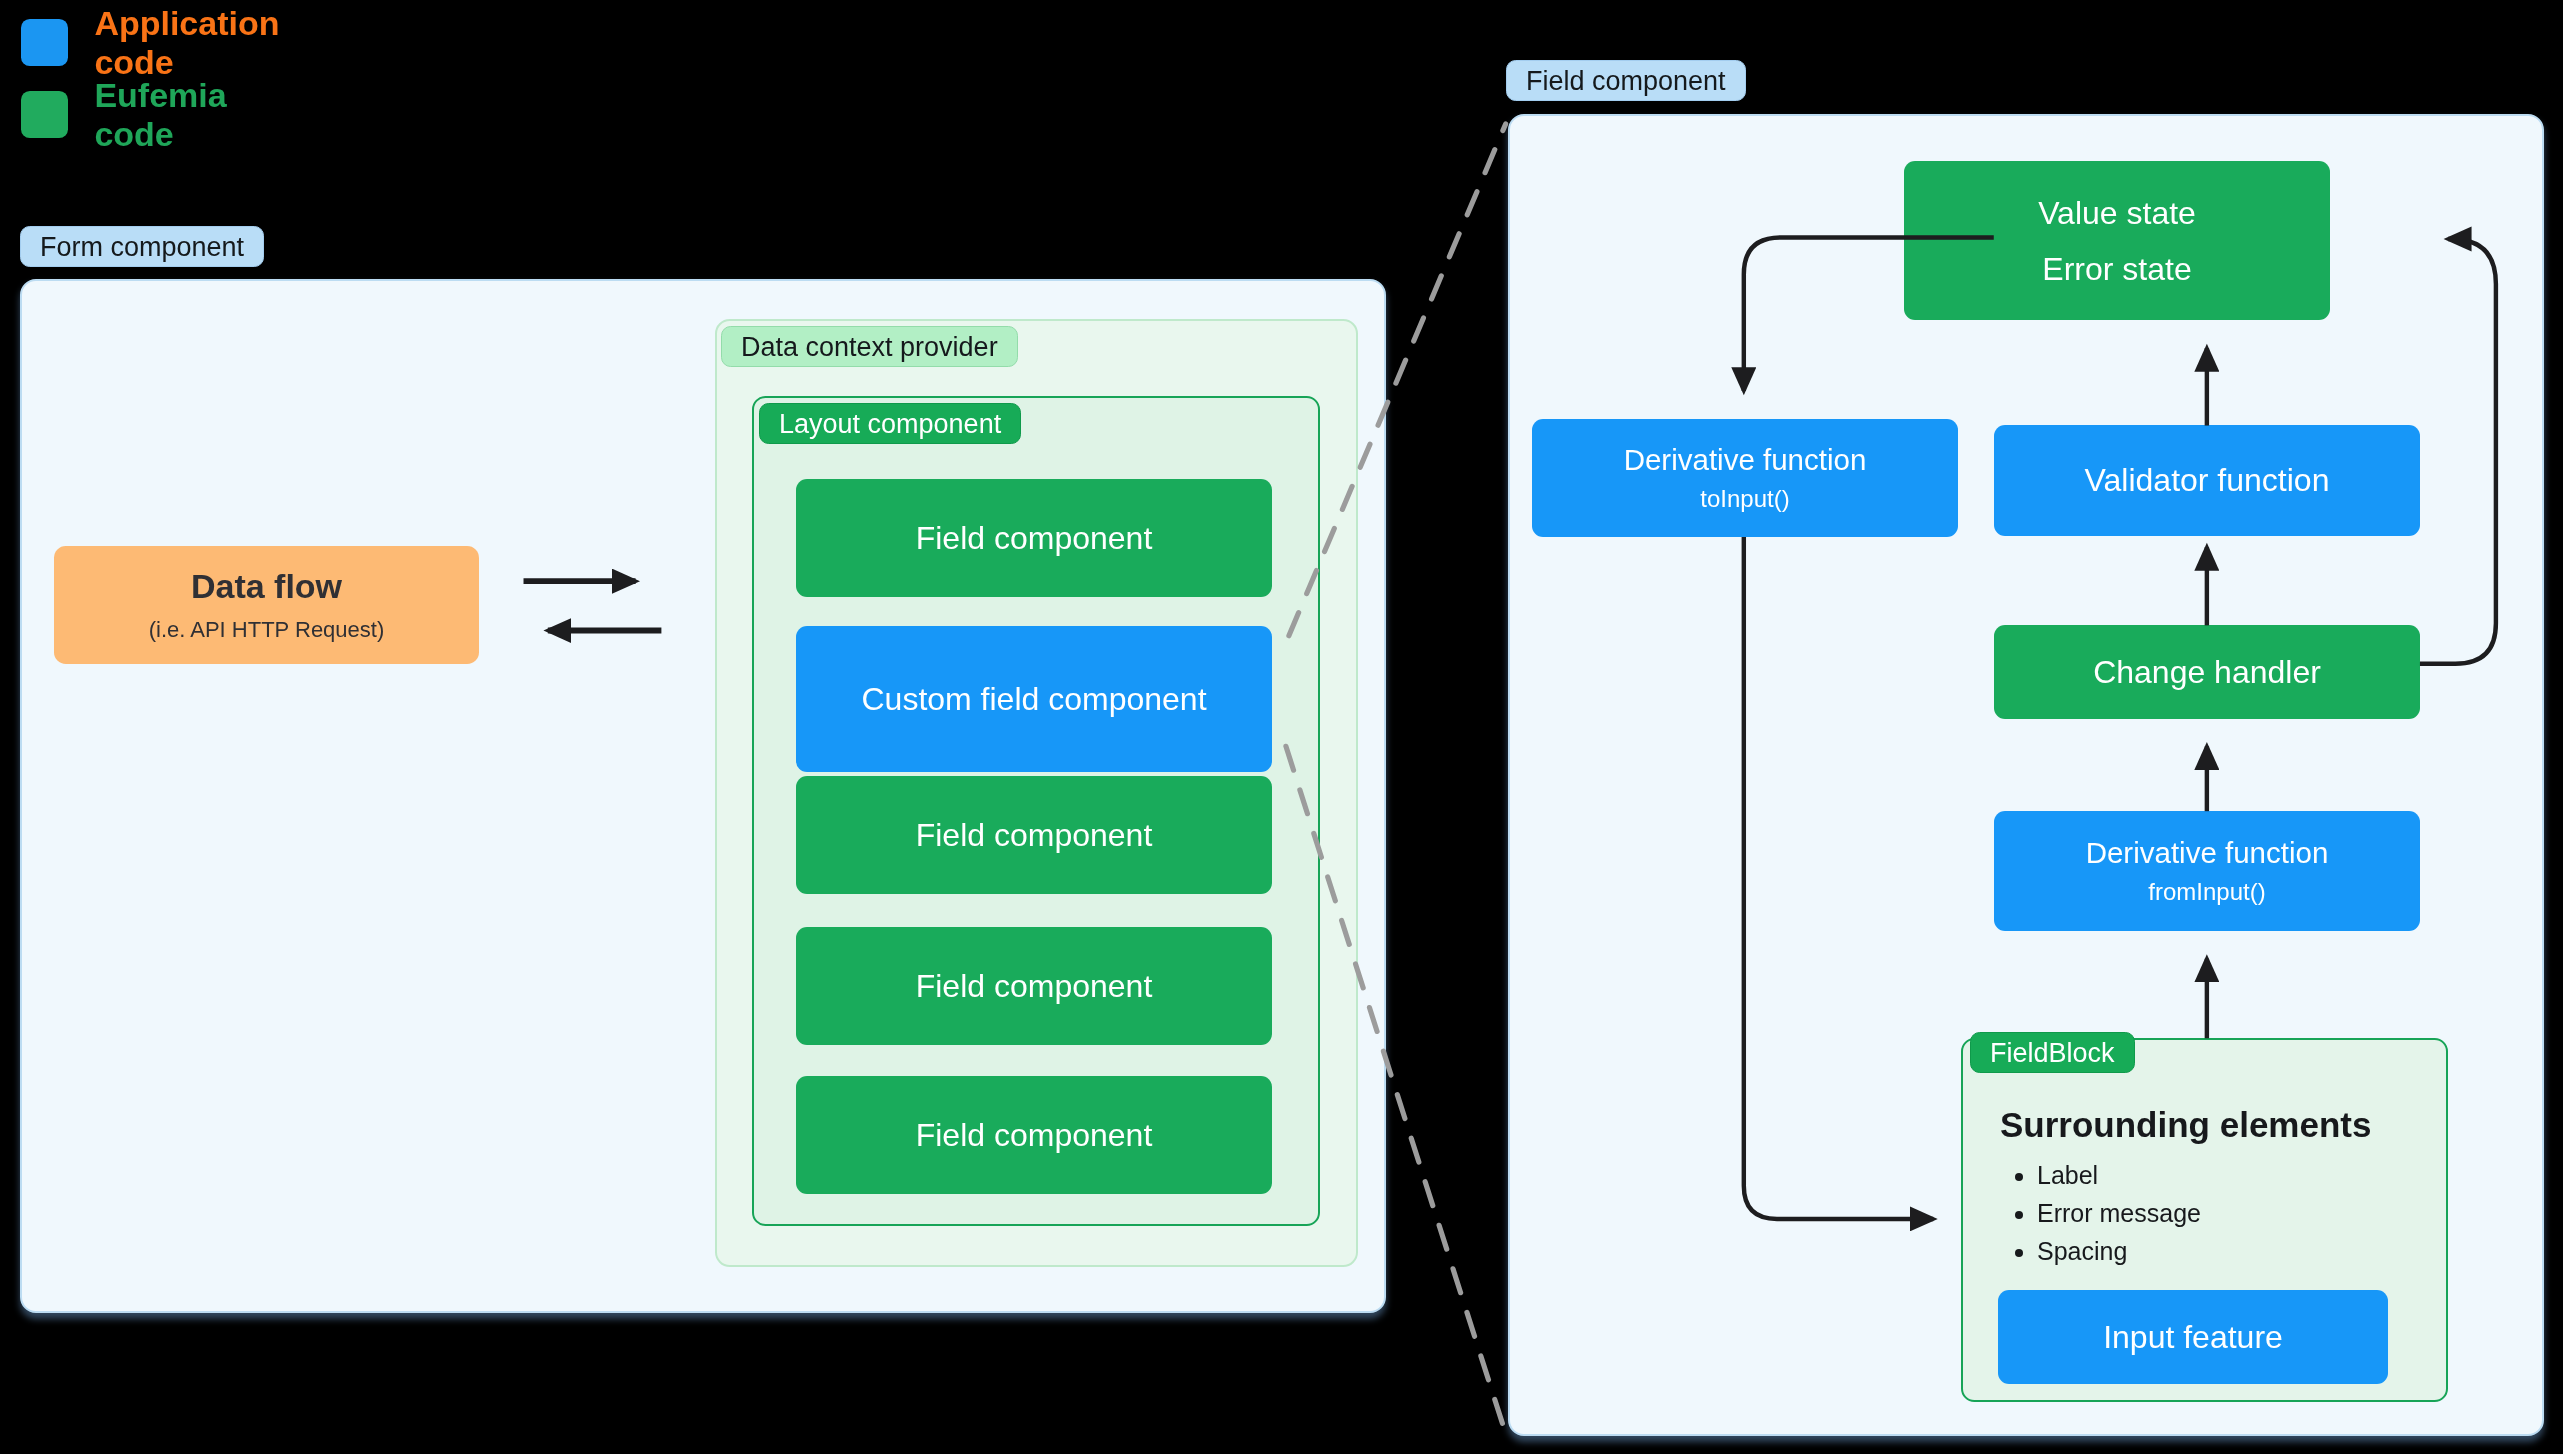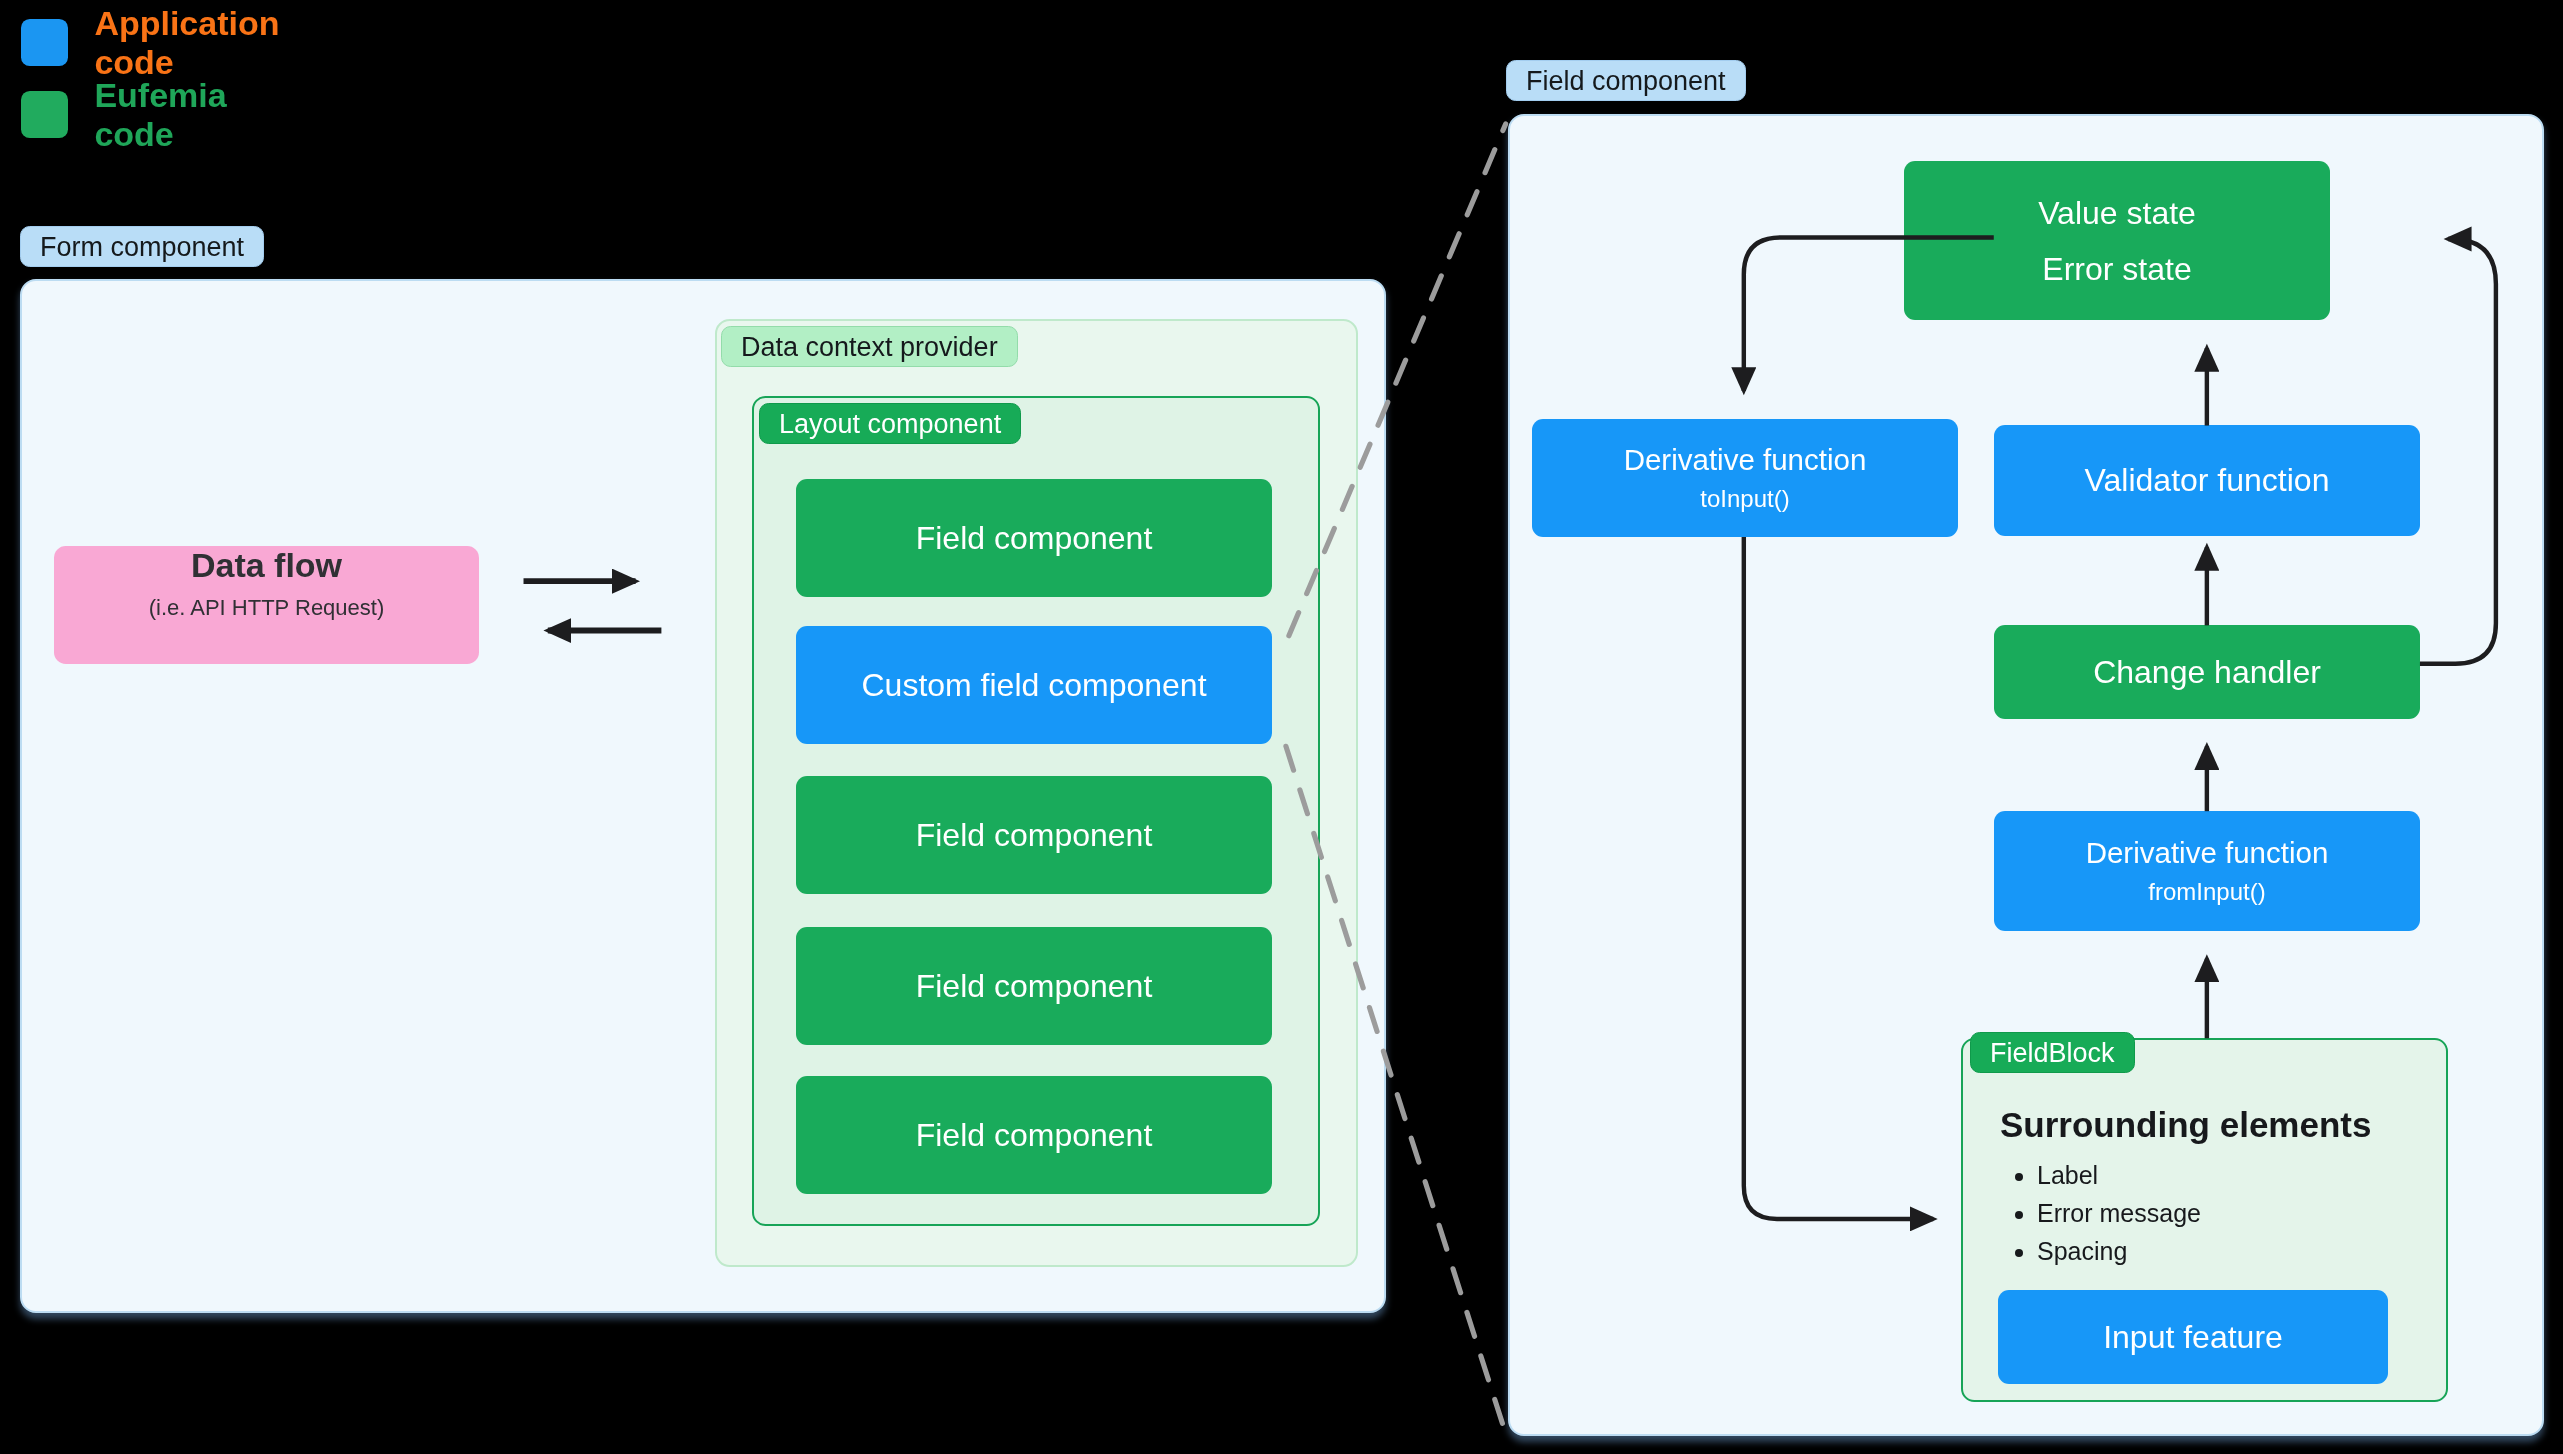--- a/index.html
+++ b/index.html
@@ -22,22 +22,22 @@
   .badge-green-light{background:#b2efc5;border:1.5px solid #93dcaa;}
   .badge-green{background:#17ab57;border:1.5px solid #0f9a4b;color:#ffffff;}
 
   
   .panel{background:#f0f8fd;border:2.2px solid #bcdcf2;border-radius:16px;
          box-shadow:0 5.9px 7.4px rgba(110,160,210,0.45);}
   .green-outer{background:#e9f7ee;border:2.2px solid #bfe9cb;border-radius:14.7px;}
   .green-inner{background:#dff3e6;border:2.9px solid #17a457;border-radius:13.3px;}
   .fieldblock{background:#e4f4ea;border:2.9px solid #17a457;border-radius:13.3px;}
 
-  .graybox{background:#f9a8d4;border-radius:11.8px;display:flex;flex-direction:column;
-           align-items:center;}
+  .graybox{background:#fdba74;border-radius:11.8px;display:flex;flex-direction:column;
+           align-items:center;justify-content:center;}
   .graybox .t1{font-size:34px;font-weight:600;color:#303034;}
   .graybox .t2{font-size:22px;font-weight:400;color:#303034;margin-top:10.3px;}
 
   
   .node{border-radius:11px;display:flex;flex-direction:column;align-items:center;
         justify-content:center;color:#fff;text-align:center;}
   .node .l1{font-size:32px;font-weight:500;}
   .node .l1b{font-size:32px;font-weight:500;line-height:56px;}
   .node .l2{font-size:24px;font-weight:400;margin-top:7.4px;}
   .n-green{background:#19ab5b;}
@@ -69,21 +69,21 @@
 
 <div class="abs green-outer" style="left:715px;top:319px;width:643px;height:948px;"></div>
 <span class="abs badge badge-green-light" style="left:721px;top:326px;">Data context provider</span>
 
 <div class="abs green-inner" style="left:752px;top:396px;width:568px;height:830px;"></div>
 <span class="abs badge badge-green" style="left:759px;top:403px;">Layout component</span>
 
 <div class="abs node n-green" style="left:796px;top:479px;width:476px;height:118px;">
   <div class="l1">Field component</div>
 </div>
-<div class="abs node n-blue" style="left:796px;top:626px;width:476px;height:118px;">
+<div class="abs node n-blue" style="left:796px;top:626px;width:476px;height:146px;">
   <div class="l1">Custom field component</div>
 </div>
 <div class="abs node n-green" style="left:796px;top:776px;width:476px;height:118px;">
   <div class="l1">Field component</div>
 </div>
 <div class="abs node n-green" style="left:796px;top:927px;width:476px;height:118px;">
   <div class="l1">Field component</div>
 </div>
 <div class="abs node n-green" style="left:796px;top:1076px;width:476px;height:118px;">
   <div class="l1">Field component</div>

